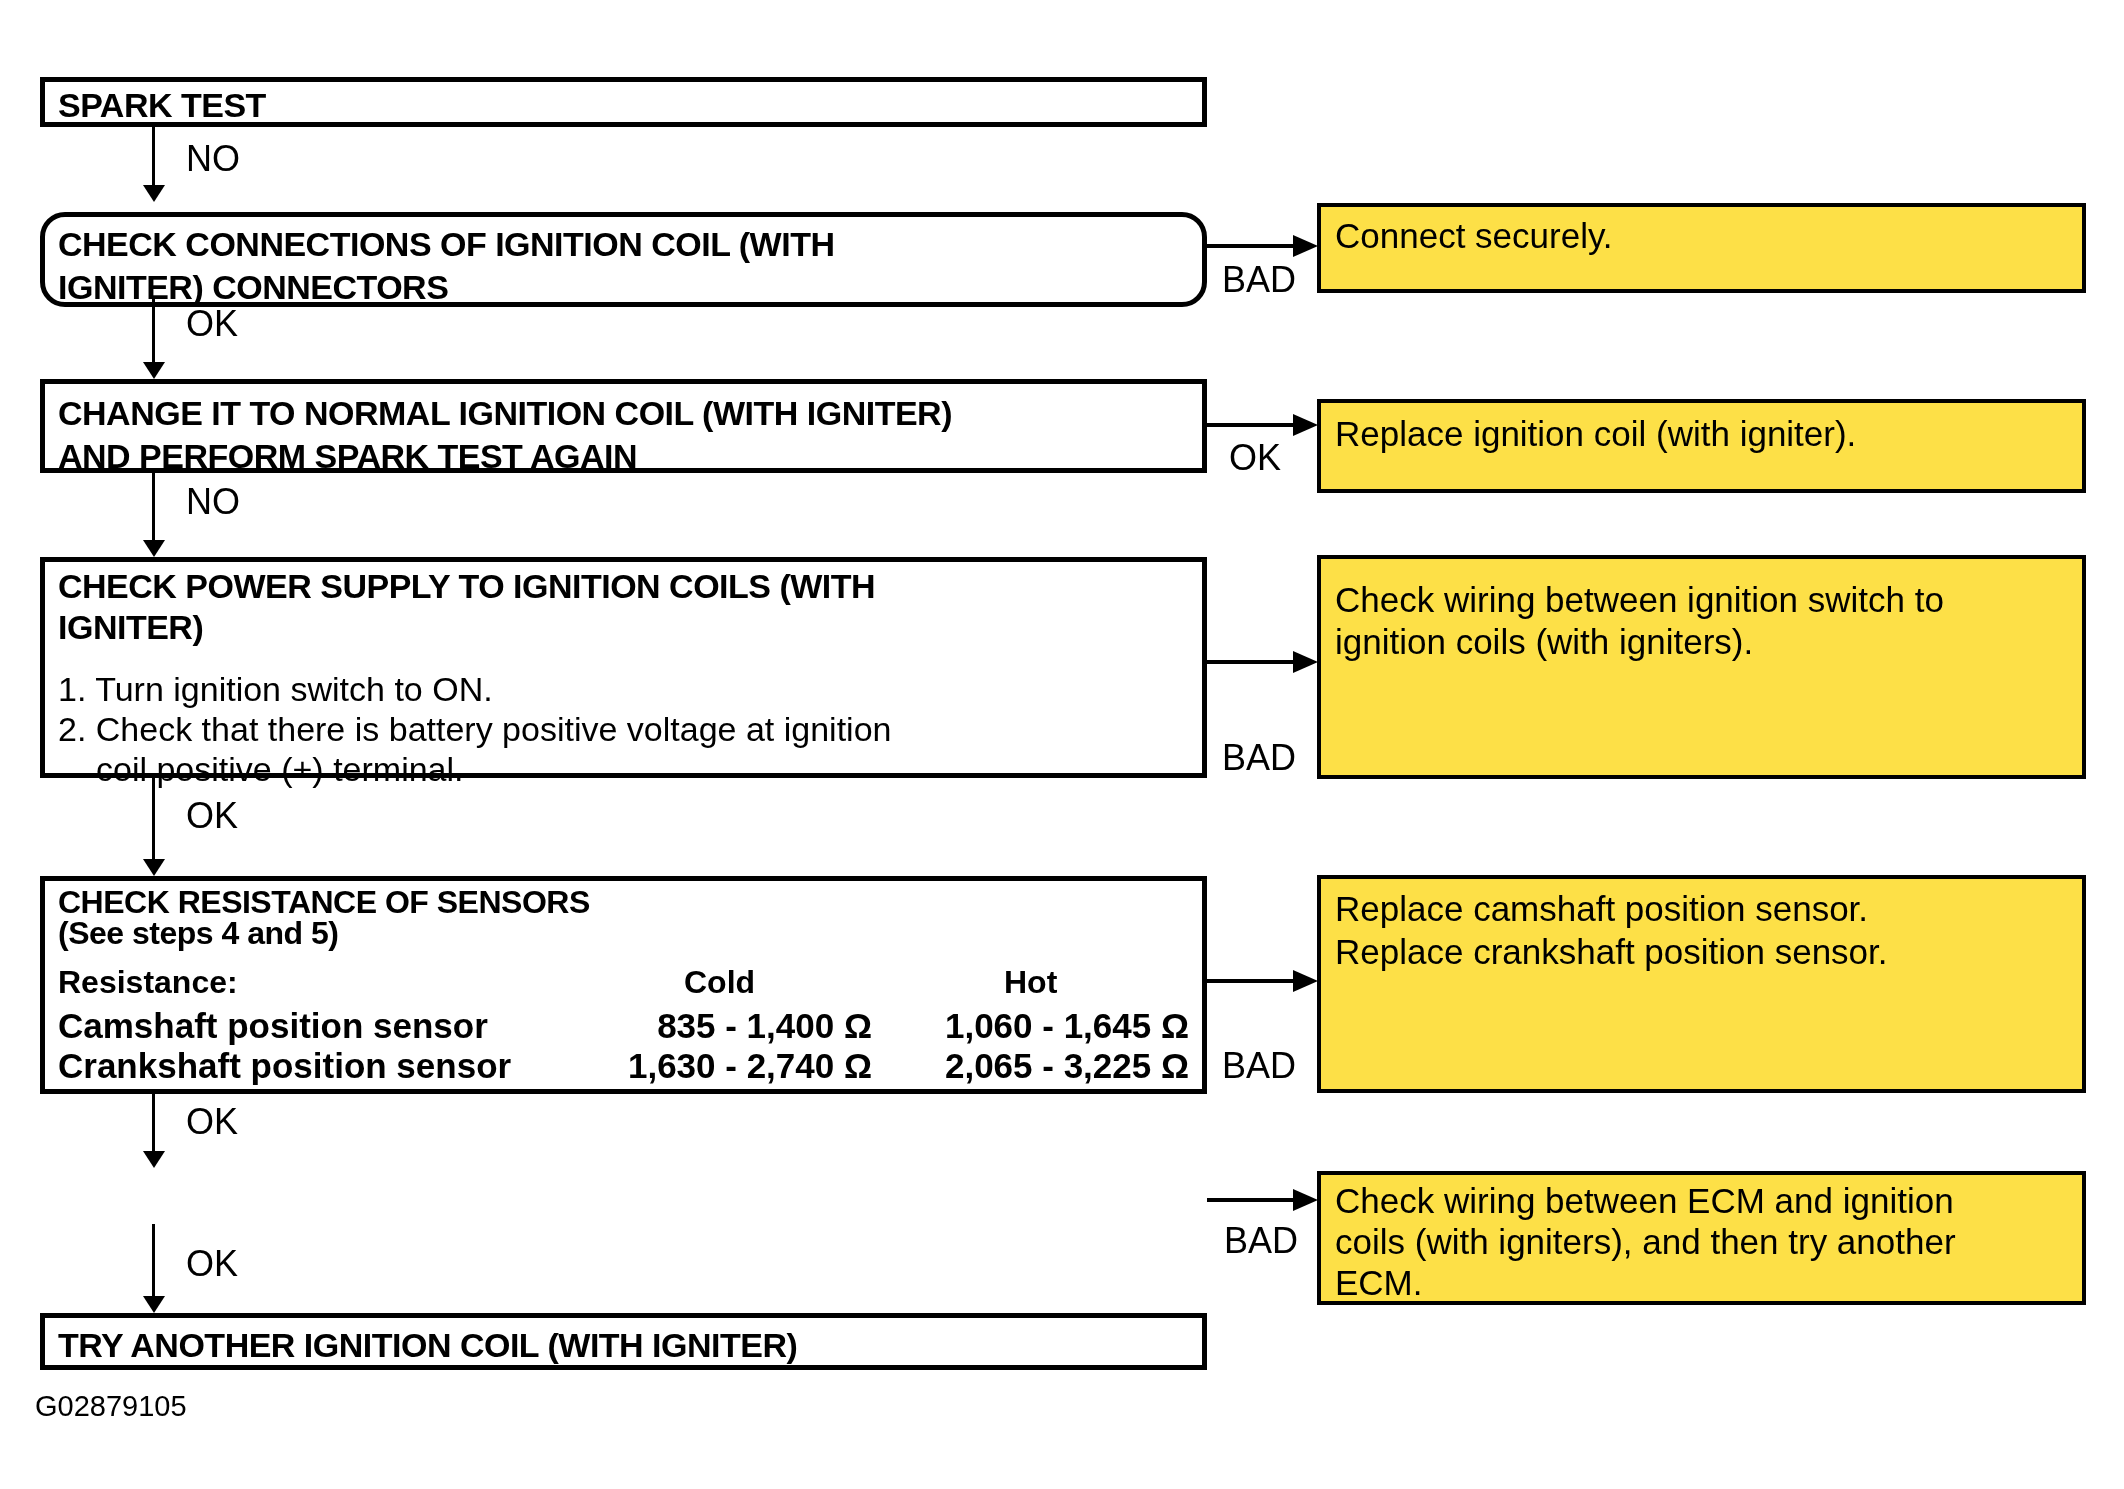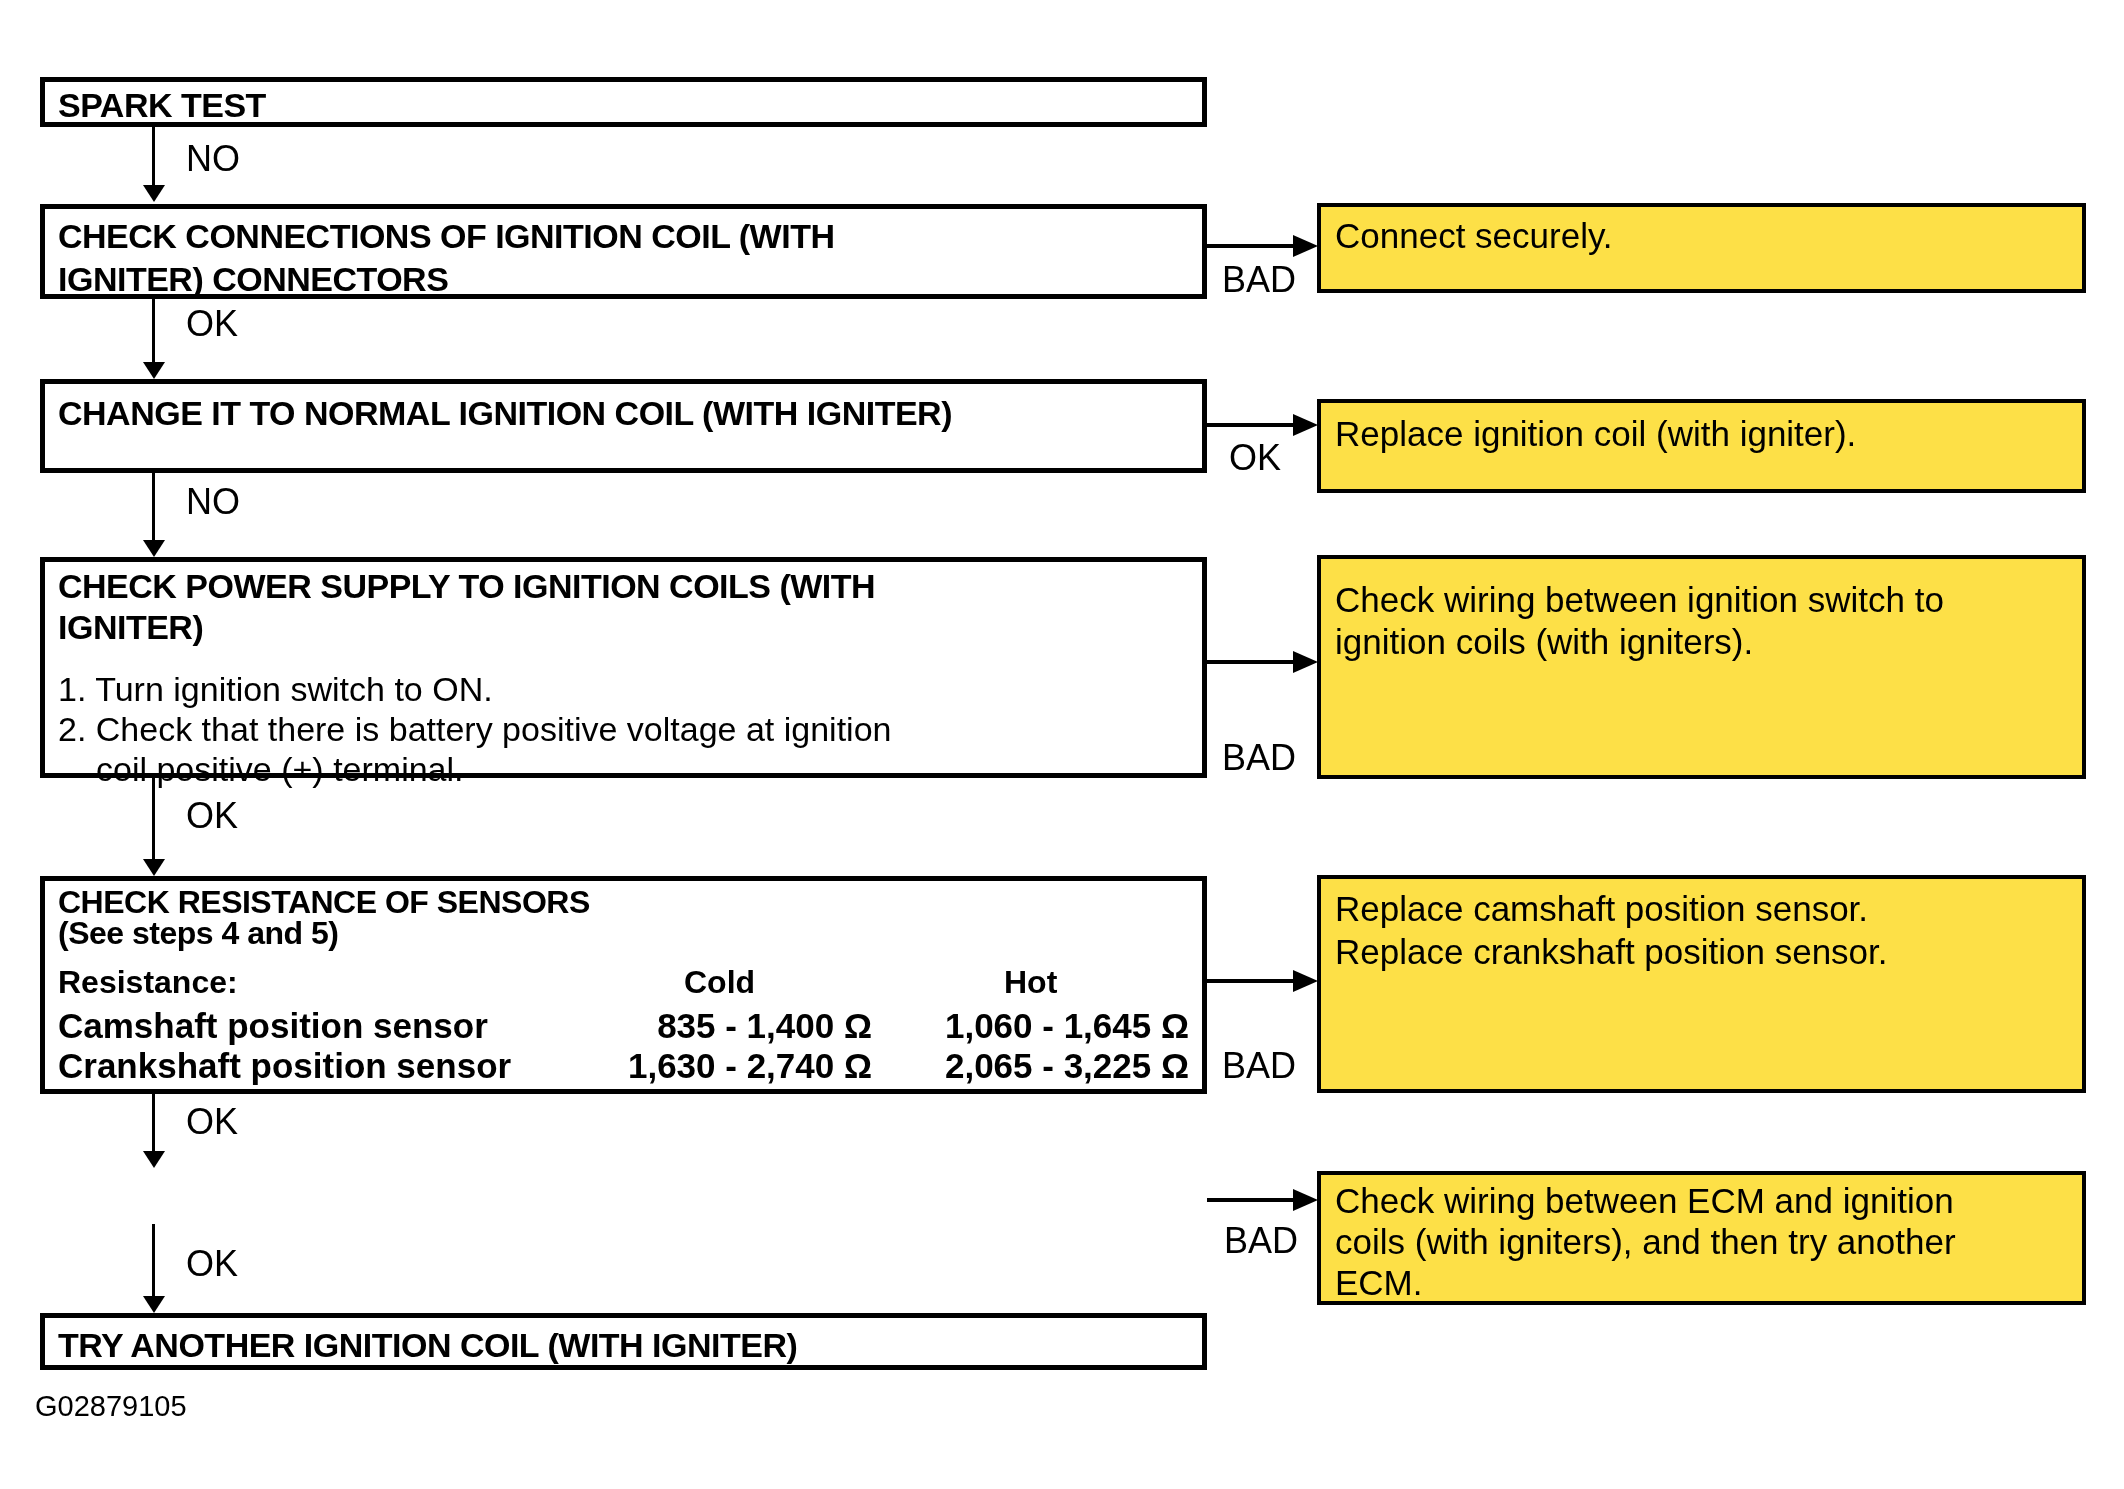--- a/index.html
+++ b/index.html
@@ -80,38 +80,39 @@
 <div id="canvas">
 
   <div class="box-l" style="top:77px;height:50px;padding:2px 0 0 13px;">
     <div class="step-title">SPARK TEST</div>
   </div>
 
   <div class="vline" style="top:127px;height:58px;"></div>
   <div class="vhead" style="top:185px;"></div>
   <div class="lbl" style="left:186px;top:141px;">NO</div>
 
-  <div class="box-l" style="top:204px;height:95px;padding:6px 0 0 13px;">
+  <div class="box-l" style="top:212px;height:95px;padding:6px 0 0 13px;border-radius:25px;">
     <div class="step-title">CHECK CONNECTIONS OF IGNITION COIL (WITH</div>
     <div class="step-title">IGNITER) CONNECTORS</div>
   </div>
 
   <div class="hline" style="top:244px;"></div>
   <div class="hhead" style="top:235px;"></div>
   <div class="lbl" style="left:1222px;top:262px;">BAD</div>
   <div class="box-r" style="top:203px;height:90px;padding:8px 0 0 14px;">
     <div class="result-text">Connect securely.</div>
   </div>
 
   <div class="vline" style="top:297px;height:65px;"></div>
   <div class="vhead" style="top:362px;"></div>
   <div class="lbl" style="left:186px;top:306px;">OK</div>
 
   <div class="box-l" style="top:379px;height:94px;padding:8px 0 0 13px;">
     <div class="step-title">CHANGE IT TO NORMAL IGNITION COIL (WITH IGNITER)</div>
+    <div class="step-title">AND PERFORM SPARK TEST AGAIN</div>
   </div>
 
   <div class="hline" style="top:423px;"></div>
   <div class="hhead" style="top:414px;"></div>
   <div class="lbl" style="left:1229px;top:440px;">OK</div>
   <div class="box-r" style="top:399px;height:94px;padding:10px 0 12px 14px;">
     <div class="result-text">Replace ignition coil (with igniter).</div>
   </div>
 
   <div class="vline" style="top:473px;height:67px;"></div>

